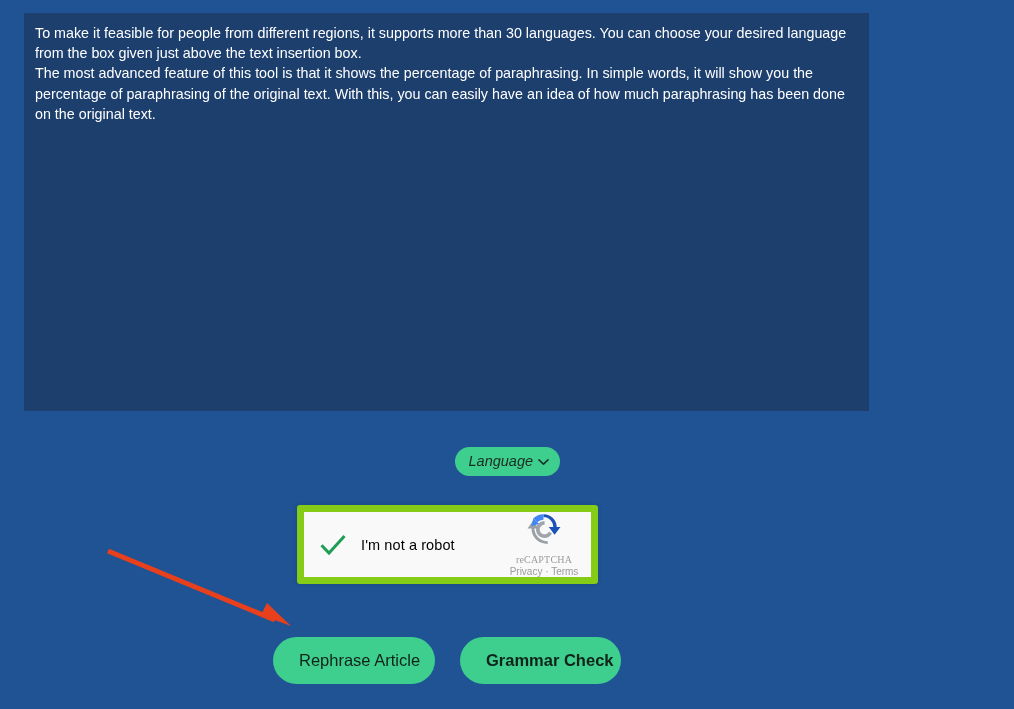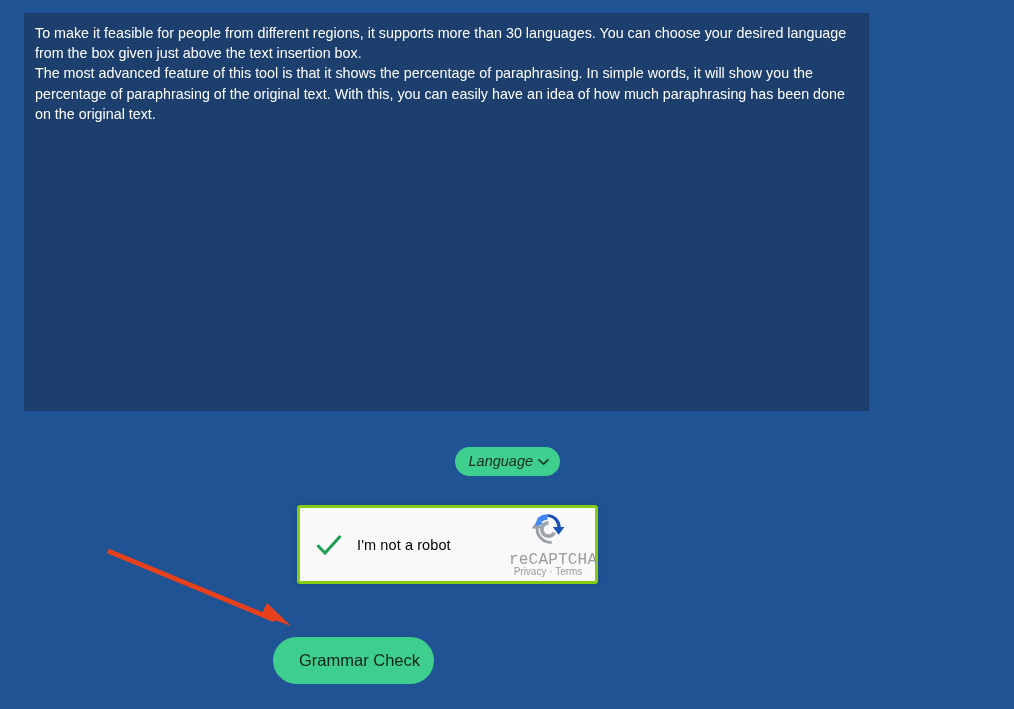--- a/index.html
+++ b/index.html
@@ -79,21 +79,21 @@
   }
 
   
   #recaptcha-widget {
     position: absolute;
     left: 297px;
     top: 505px;
     width: 301px;
     height: 79px;
     background: #f9f9f9;
-    border: 3px solid #84cc16;
+    border: 7px solid #84cc16;
     border-radius: 3px;
     box-sizing: border-box;
     box-shadow: 0 0 4px 1px rgba(0,0,0,0.08);
     display: flex;
     align-items: center;
   }
   #recaptcha-check-area {
     display: flex;
     align-items: center;
     flex: 1 1 auto;
@@ -118,22 +118,22 @@
     text-align: center;
     padding-right: 8px;
   }
   #recaptcha-logo {
     width: 34px;
     height: 34px;
     display: block;
     margin: 0 auto 2px auto;
   }
   #recaptcha-brandname {
-    font-family: Liberation Mono, monospace;
-    font-size: 16px;
+    font-family: Liberation Serif, serif;
+    font-size: 10px;
     color: #9b9b9b;
     letter-spacing: 0.2px;
     line-height: 12px;
     margin-top: 8px;
   }
   #recaptcha-legal {
     font-family: "Liberation Sans", sans-serif;
     font-size: 10px;
     color: #9b9b9b;
     line-height: 11px;
@@ -157,21 +157,21 @@
     border: none;
     border-radius: 24px;
     height: 47px;
     font-family: "Liberation Sans", sans-serif;
     font-size: 16.5px;
     cursor: pointer;
     padding: 0 26px;
     white-space: nowrap;
   }
   #rephrase-article-button { width: 162px; }
-  #grammar-check-button { width: 161px; }
+  #grammar-check-button { width: 161px; font-weight: bold; }
 
   
   #annotation-arrow {
     position: absolute;
     left: 95px;
     top: 535px;
     width: 210px;
     height: 105px;
     pointer-events: none;
   }
@@ -221,19 +221,20 @@
                C24 49 17 42 17 33 C17 24 24 17 33 17 Z" fill="#9aa0a6" opacity="0.95"></path>
     </svg>
     <div id="recaptcha-brandname">reCAPTCHA</div>
     <div id="recaptcha-legal">
       <a href="#">Privacy</a><span> · </span><a href="#">Terms</a>
     </div>
   </div>
 </div>
 
 <div id="buttons-row">
+  <button class="action-button" id="rephrase-article-button">Rephrase Article</button>
   <button class="action-button" id="grammar-check-button">Grammar Check</button>
 </div>
 
 <svg id="annotation-arrow" viewBox="0 0 210 105">
   <line x1="13" y1="16" x2="180" y2="85" stroke="#e8401c" stroke-width="5" stroke-linecap="butt"></line>
   <polygon points="196,91 166,80 172,68" fill="#e8401c"></polygon>
 </svg>
 
 </body></html>

